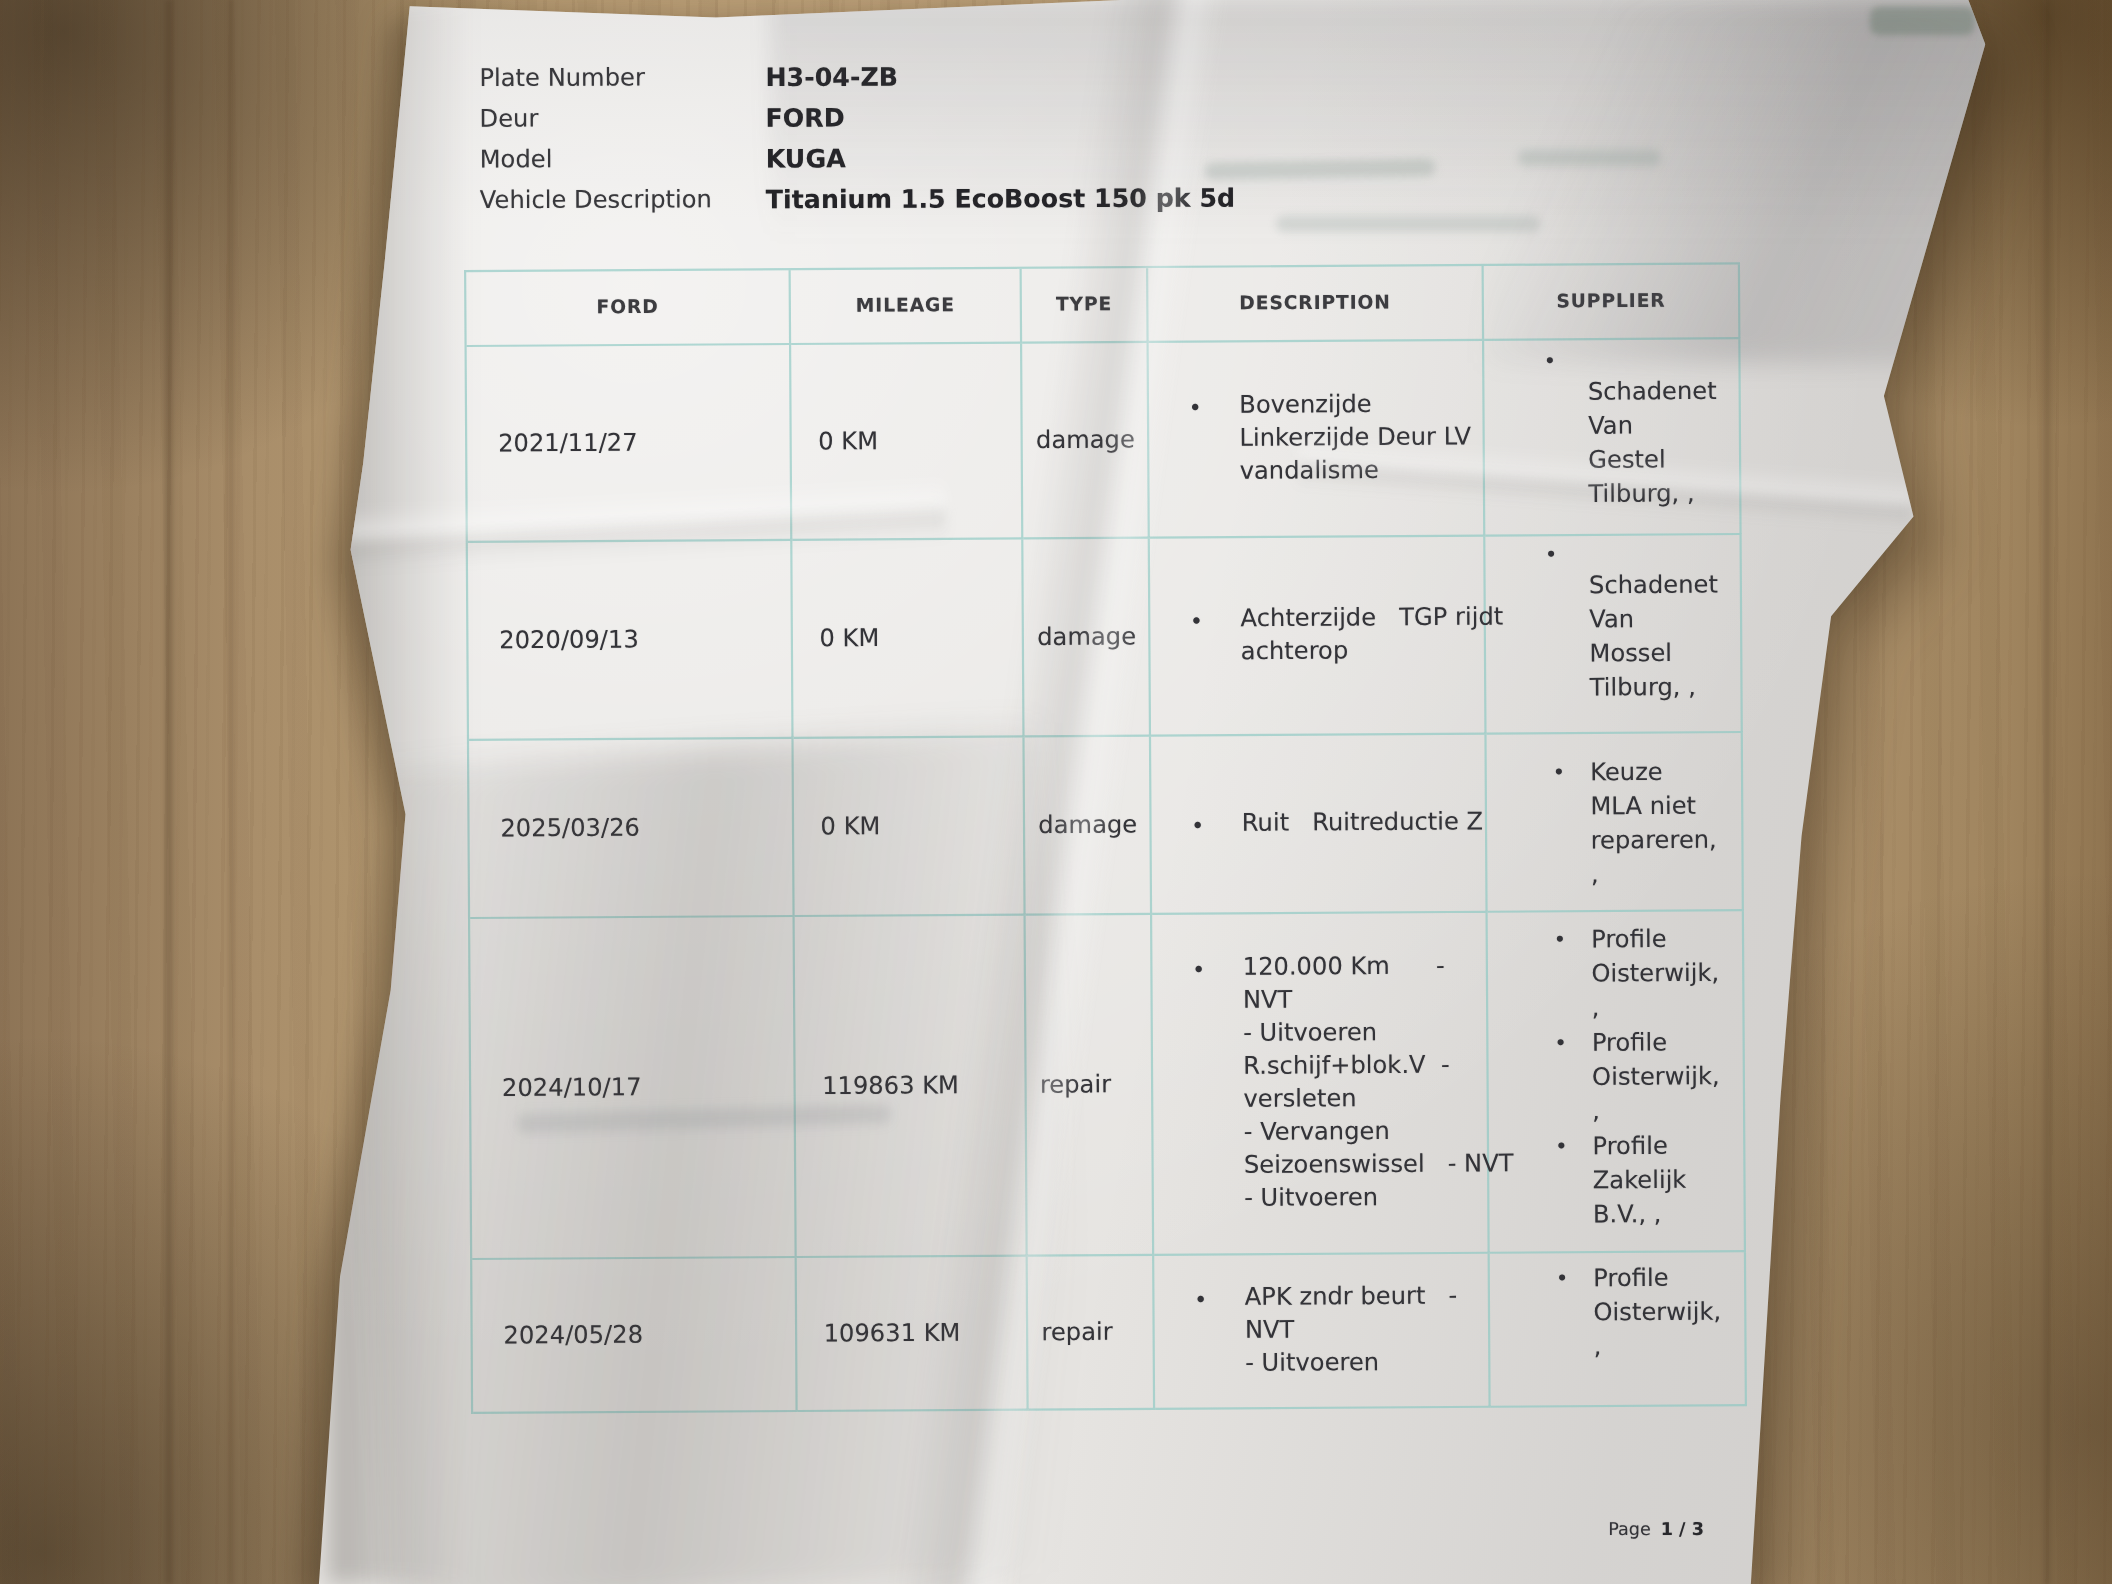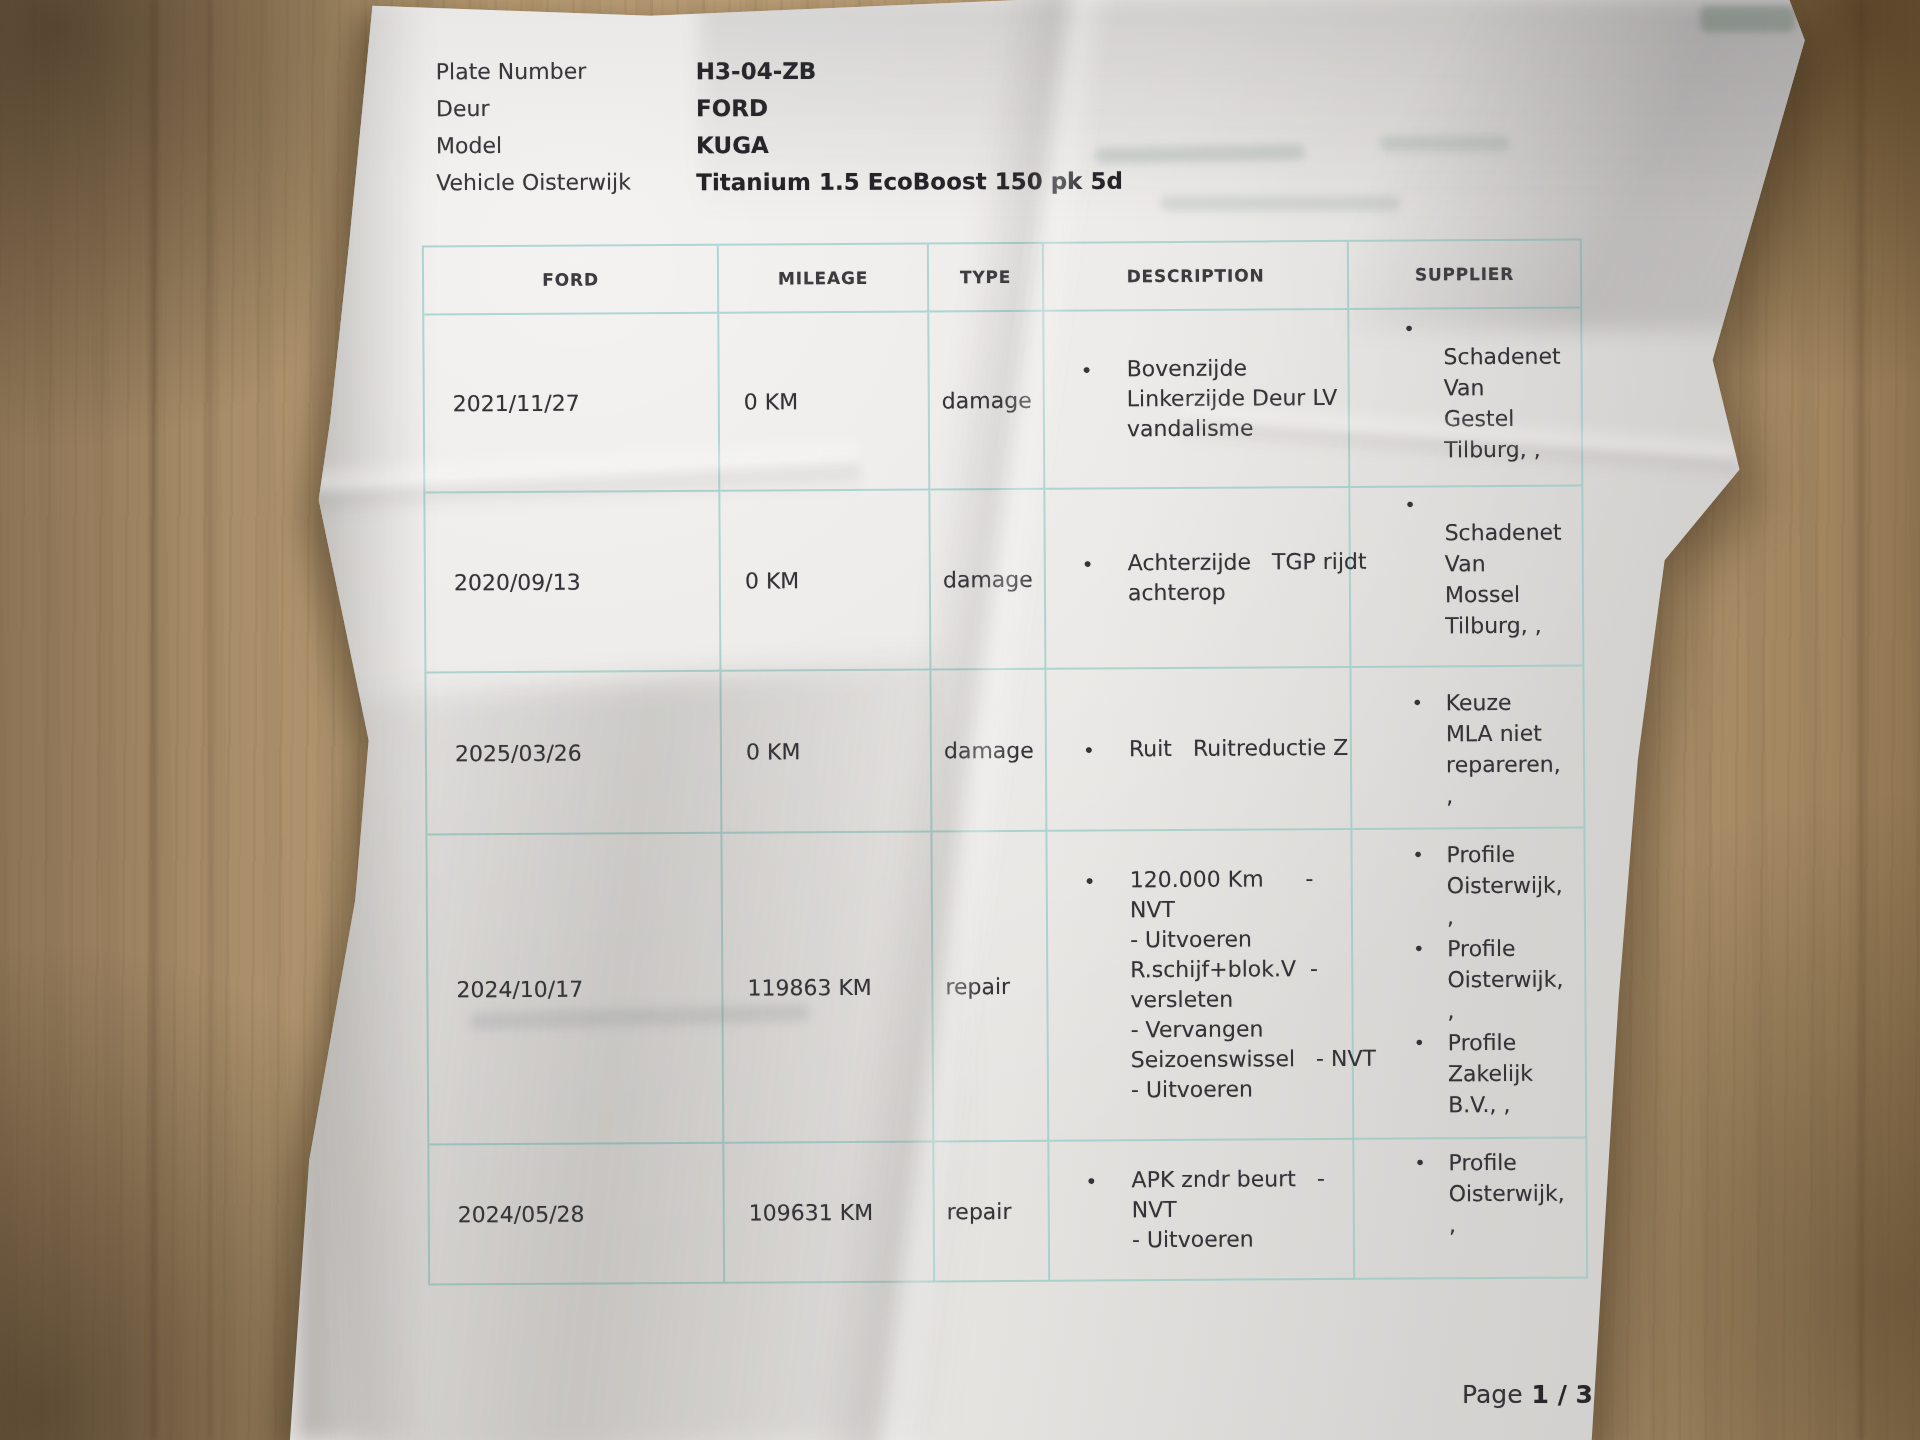--- a/index.html
+++ b/index.html
@@ -95,21 +95,21 @@
   .sup-entry .bullet{position:absolute;left:-34px;top:4px;font-size:19px;}
   .sup-entry .btxt{line-height:31px;}
   .tbody-row:nth-child(1) .sup-cell{padding-top:32px}
   .tbody-row:nth-child(2) .sup-cell{padding-top:30px}
   .tbody-row:nth-child(3) .sup-cell{padding-top:20px}
   .tbody-row:nth-child(4) .sup-cell{padding-top:10px}
   .tbody-row:nth-child(5) .sup-cell{padding-top:8px}
   .tbody-row:nth-child(1) .sup-entry .bullet,
   .tbody-row:nth-child(2) .sup-entry .bullet{top:-24px;left:-40px;}
 
-  .pfooter{position:absolute;left:1462px;top:1380px;font-size:25px;color:#333338;}
+  .pfooter{position:absolute;left:1462px;top:1380px;font-size:16px;color:#333338;}
   .pfooter .pnum{font-weight:bold;margin-left:9px;color:#28282c;}
 </style>
 </head>
 <body>
 
 <div class="scene">
   <div class="wood"></div>
   <div class="grain"></div>
   <div class="streak s1"></div>
   <div class="streak s2"></div>
@@ -127,21 +127,21 @@
           </div>
           <div class="vh-row">
             <span class="vh-label">Deur</span>
             <span class="vh-value">FORD</span>
           </div>
           <div class="vh-row">
             <span class="vh-label">Model</span>
             <span class="vh-value">KUGA</span>
           </div>
           <div class="vh-row">
-            <span class="vh-label">Vehicle Oisterwijk</span>
+            <span class="vh-label">Vehicle Description</span>
             <span class="vh-value">Titanium 1.5 EcoBoost 150 pk 5d</span>
           </div>
         </div>
 
         <div class="htable">
           <div class="trow thead">
             <div class="th">
                 <span>FORD</span>
               </div>
             <div class="th">

